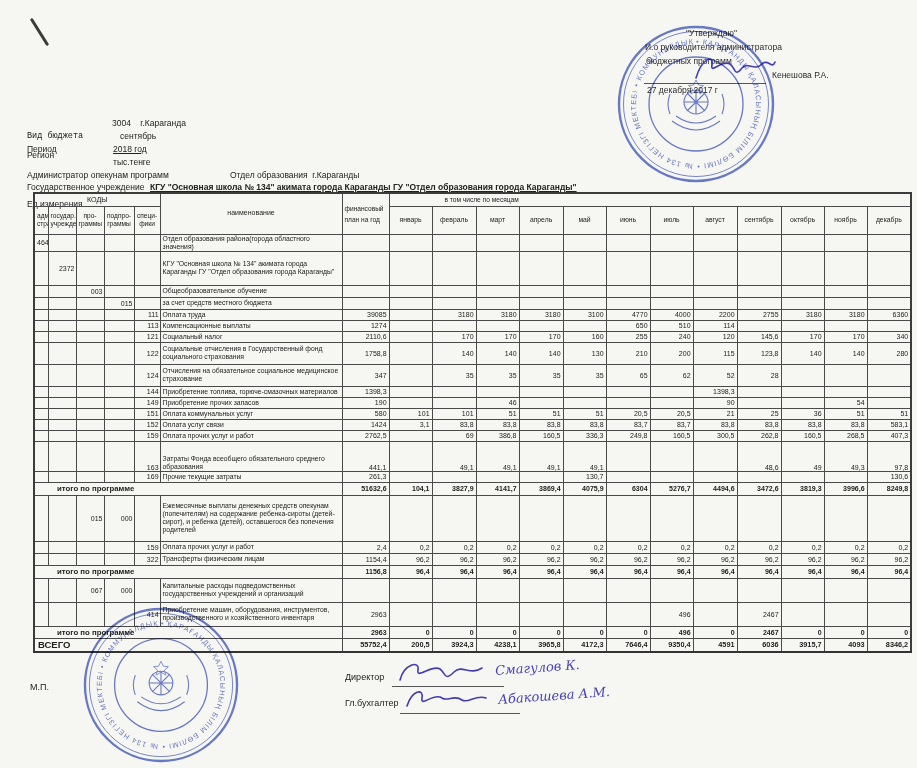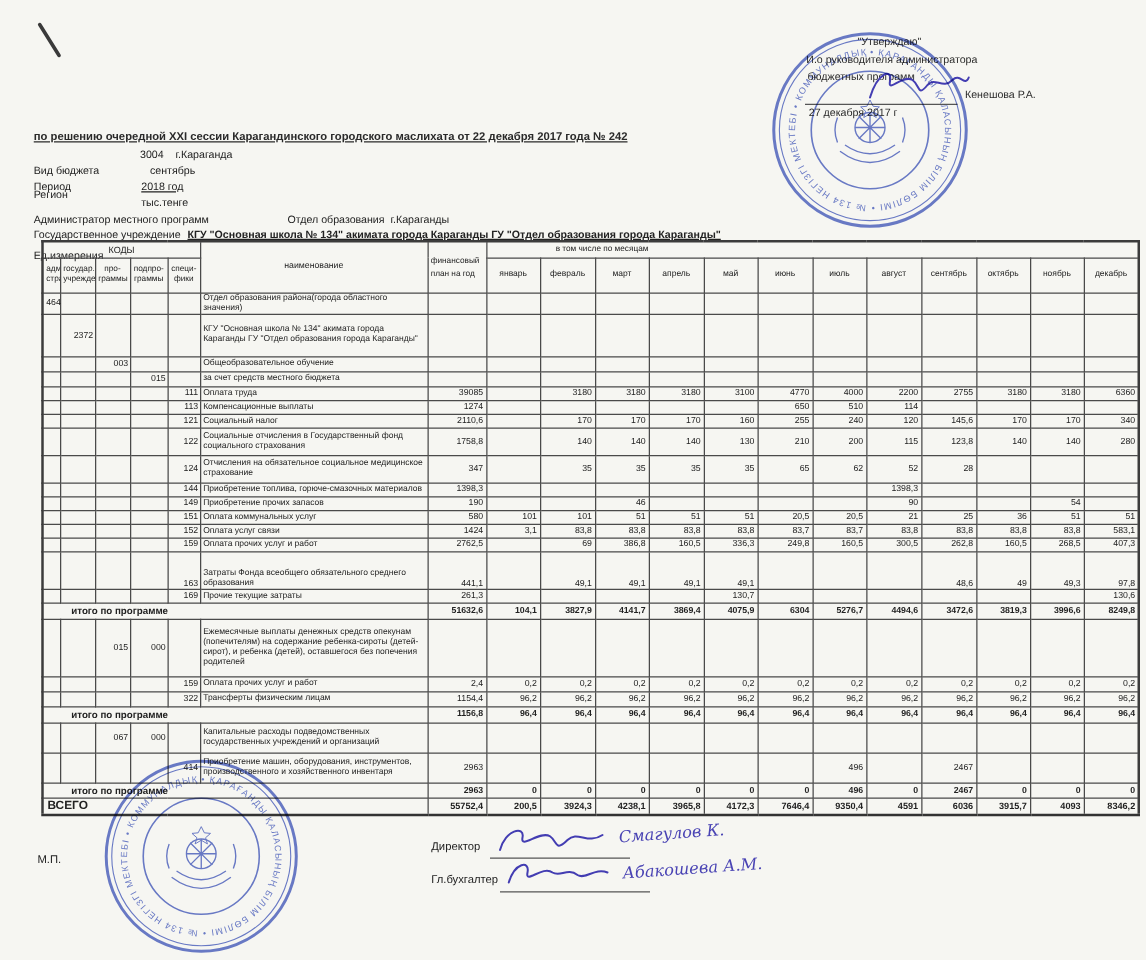--- a/index.html
+++ b/index.html
@@ -83,31 +83,30 @@
     </text>
     <g class="emb">
       <circle cx="80" cy="78" r="12"></circle>
       <path d="M68,78 h24 M80,66 v24 M71,69 l18,18 M89,69 l-18,18"></path>
       <path d="M60,92 q20,14 40,0 M56,97 q24,18 48,0"></path>
       <path d="M80,56 l2.5,5 5,.5 -4,3.5 1.5,5 -5-3 -5,3 1.5-5 -4-3.5 5-.5 z" stroke-width="0.8"></path>
       <path d="M54,70 q-4,10 0,20 M106,70 q4,10 0,20"></path>
     </g>
   </svg>
 
-  <div class="abs subtitle" style="left:27px;top:104px;">по решению очередной  XXI сессии Карагандинского городского маслихата от 22 декабря 2017 года № 242</div>
 
   <div class="abs meta-label" style="left:27px;top:118px;margin-top:32px;">Регион</div>
   <div class="abs meta-value" style="left:112px;top:118px;">3004    г.Караганда</div>
-  <div class="abs meta-label" style="left:27px;top:131px;">Вид бюджета</div>
+  <div class="abs meta-label" style="left:27px;top:131px;font-family:Liberation Mono, monospace;">Вид бюджета</div>
   <div class="abs meta-value" style="left:120px;top:131px;">сентябрь</div>
   <div class="abs meta-label" style="left:27px;top:144px;">Период</div>
   <div class="abs meta-value u" style="left:113px;top:144px;">2018 год</div>
   <div class="abs meta-label" style="left:27px;top:158px;margin-top:41px;">Ед.измерения</div>
   <div class="abs meta-value" style="left:113px;top:157px;">тыс.тенге</div>
-  <div class="abs meta-label" style="left:27px;top:170px;">Администратор местного программ</div>
+  <div class="abs meta-label" style="left:27px;top:170px;">Администратор опекунам программ</div>
   <div class="abs meta-value" style="left:230px;top:170px;">Отдел образования  г.Караганды</div>
   <div class="abs meta-label" style="left:27px;top:182px;">Государственное учреждение</div>
   <div class="abs meta-value b u" style="left:150px;top:182px;">КГУ "Основная школа № 134" акимата города Караганды ГУ "Отдел образования города Караганды"</div>
 
   <table class="plan">
     <colgroup>
       <col style="width:14px">
         <col style="width:28px">
         <col style="width:28px">
         <col style="width:30px">

